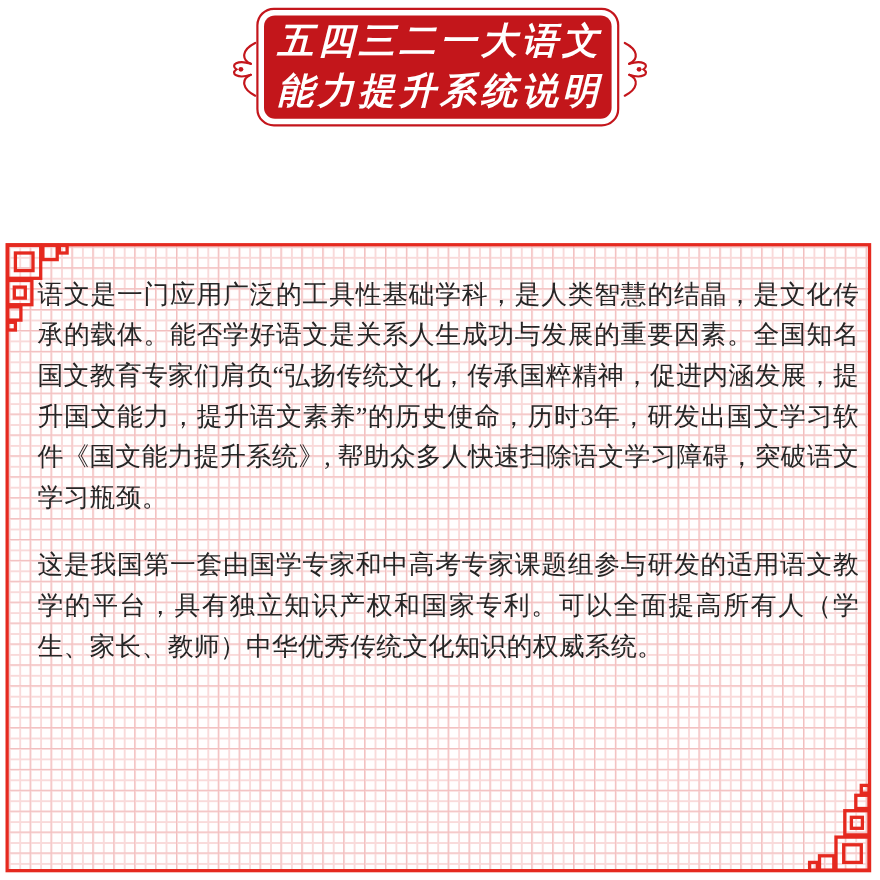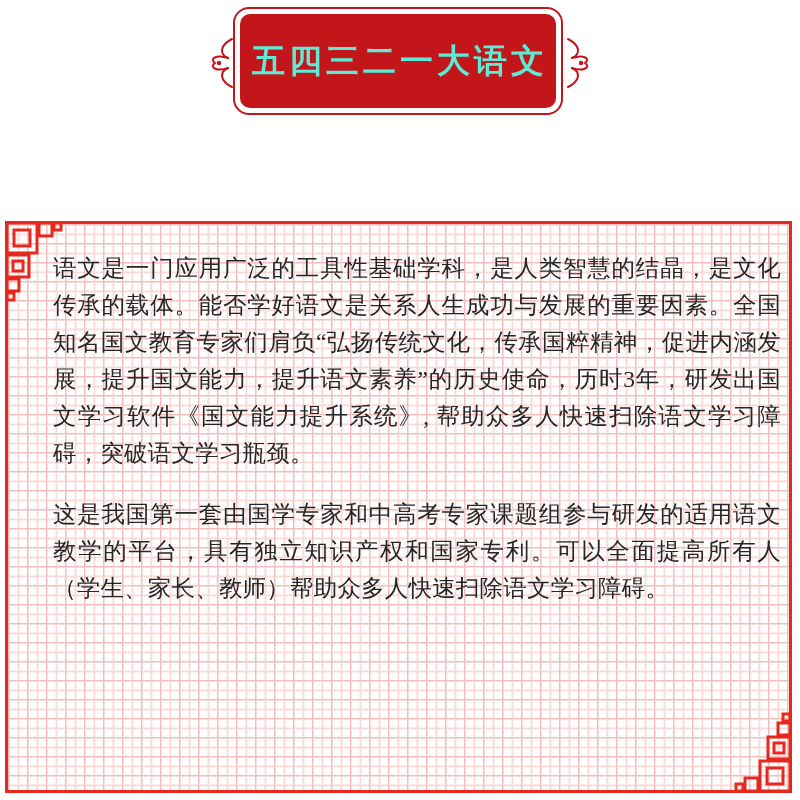--- a/index.html
+++ b/index.html
@@ -19,23 +19,24 @@
     box-sizing: border-box; padding: 5px;
     background: #ffffff;
   }
   .banner-fill {
     width: 100%; height: 100%;
     background: #c3161b; border-radius: 10px;
     display: flex; flex-direction: column; align-items: center; justify-content: center;
     gap: 2px;
   }
   .banner-line {
-    color: #5eead4; font-size: 33px; font-weight: bold;
+    color: #ffffff; font-size: 33px; font-weight: bold;
     letter-spacing: 4px; line-height: 44px; white-space: nowrap;
     text-indent: 4px;
+    font-style: italic;
   }
   .flourish { position: absolute; top: 37px; }
   .flourish.left  { left: 204px; }
   .flourish.right { left: 566px; transform: scaleX(-1); }
 
   
   .content-box {
     position: absolute; left: 5px; top: 221px;
     width: 787px; height: 572px;
     box-sizing: border-box;
@@ -49,21 +50,20 @@
     background-size: 19px 19px, 19px 19px, 9.5px 9.5px, 9.5px 9.5px;
   }
   .corner { position: absolute; }
   .corner.tl { left: -3px; top: -3px; }
   .corner.br { right: -3px; bottom: -3px; transform: rotate(180deg); }
 
   .text-area {
     position: absolute; left: 0; top: 0; right: 0; bottom: 0;
     padding: 26px 8px 10px 26px;
     color: #262626;
-    margin-left: 19px;
   }
   .text-area p {
     margin: 0 0 24px 0;
     font-size: 23.5px; line-height: 37px;
     text-align: justify;
     letter-spacing: 0.2px;
   }
 </style>
 </head>
 <body>
@@ -74,20 +74,21 @@
       <path d="M28 2 C16 8, 15 17, 24 21"></path>
       <path d="M28 50 C16 44, 15 35, 24 31"></path>
       <path d="M24 21 C12 17, 5 22, 11 26 C5 30, 12 35, 24 31"></path>
       <circle cx="15" cy="26" r="2.2" fill="#c4161c" stroke="none"></circle>
     </g>
   </svg>
 
   <div class="banner-box">
     <div class="banner-fill">
       <div class="banner-line">五四三二一大语文</div>
+      <div class="banner-line">能力提升系统说明</div>
     </div>
   </div>
 
   <svg class="flourish right" width="30" height="52" viewBox="0 0 30 52">
     <g fill="none" stroke="#c4161c" stroke-width="2" stroke-linecap="round">
       <path d="M28 2 C16 8, 15 17, 24 21"></path>
       <path d="M28 50 C16 44, 15 35, 24 31"></path>
       <path d="M24 21 C12 17, 5 22, 11 26 C5 30, 12 35, 24 31"></path>
       <circle cx="15" cy="26" r="2.2" fill="#c4161c" stroke="none"></circle>
     </g>
@@ -116,15 +117,15 @@
       <rect x="49" y="2" width="7" height="7"></rect>
       <rect x="2" y="34" width="22" height="22"></rect>
       <rect x="8" y="40" width="10" height="10"></rect>
       <rect x="2" y="58" width="12" height="12"></rect>
       <rect x="2" y="72" width="7" height="7"></rect>
     </g>
   </svg>
 
   <div class="text-area">
     <p>语文是一门应用广泛的工具性基础学科，是人类智慧的结晶，是文化传承的载体。能否学好语文是关系人生成功与发展的重要因素。全国知名国文教育专家们肩负“弘扬传统文化，传承国粹精神，促进内涵发展，提升国文能力，提升语文素养”的历史使命，历时3年，研发出国文学习软件《国文能力提升系统》, 帮助众多人快速扫除语文学习障碍，突破语文学习瓶颈。</p>
-    <p>这是我国第一套由国学专家和中高考专家课题组参与研发的适用语文教学的平台，具有独立知识产权和国家专利。可以全面提高所有人（学生、家长、教师）帮助众多人快速扫除语文学习障碍。</p>
+    <p>这是我国第一套由国学专家和中高考专家课题组参与研发的适用语文教学的平台，具有独立知识产权和国家专利。可以全面提高所有人（学生、家长、教师）中华优秀传统文化知识的权威系统。</p>
   </div>
 </div>
 
 </body></html>

